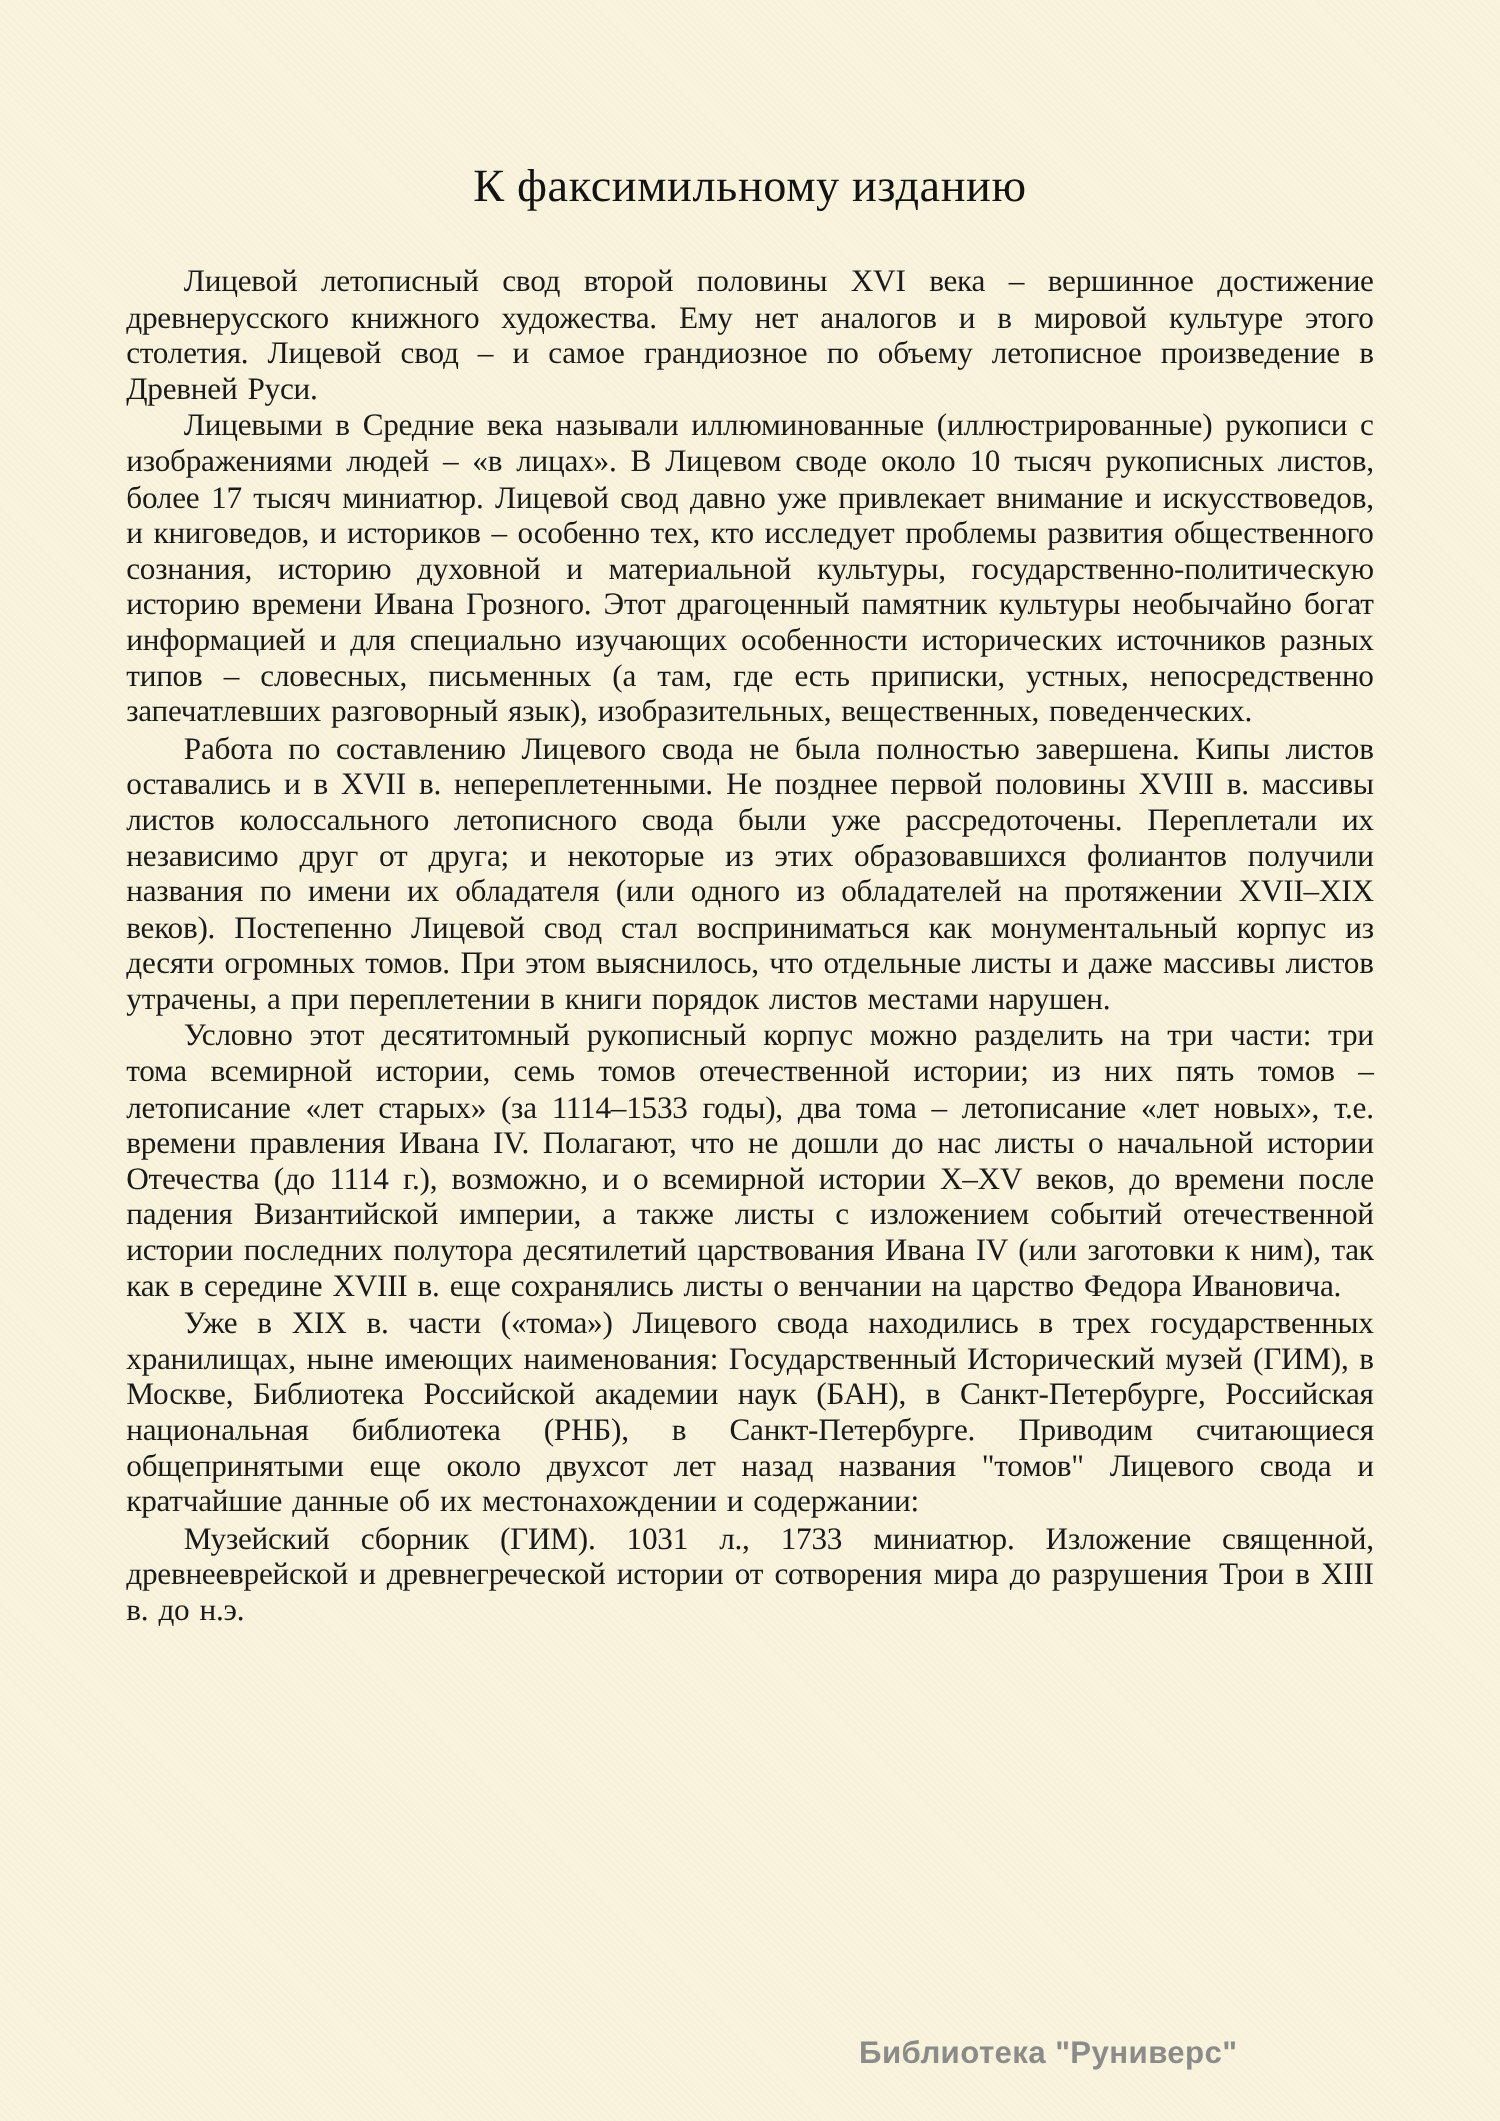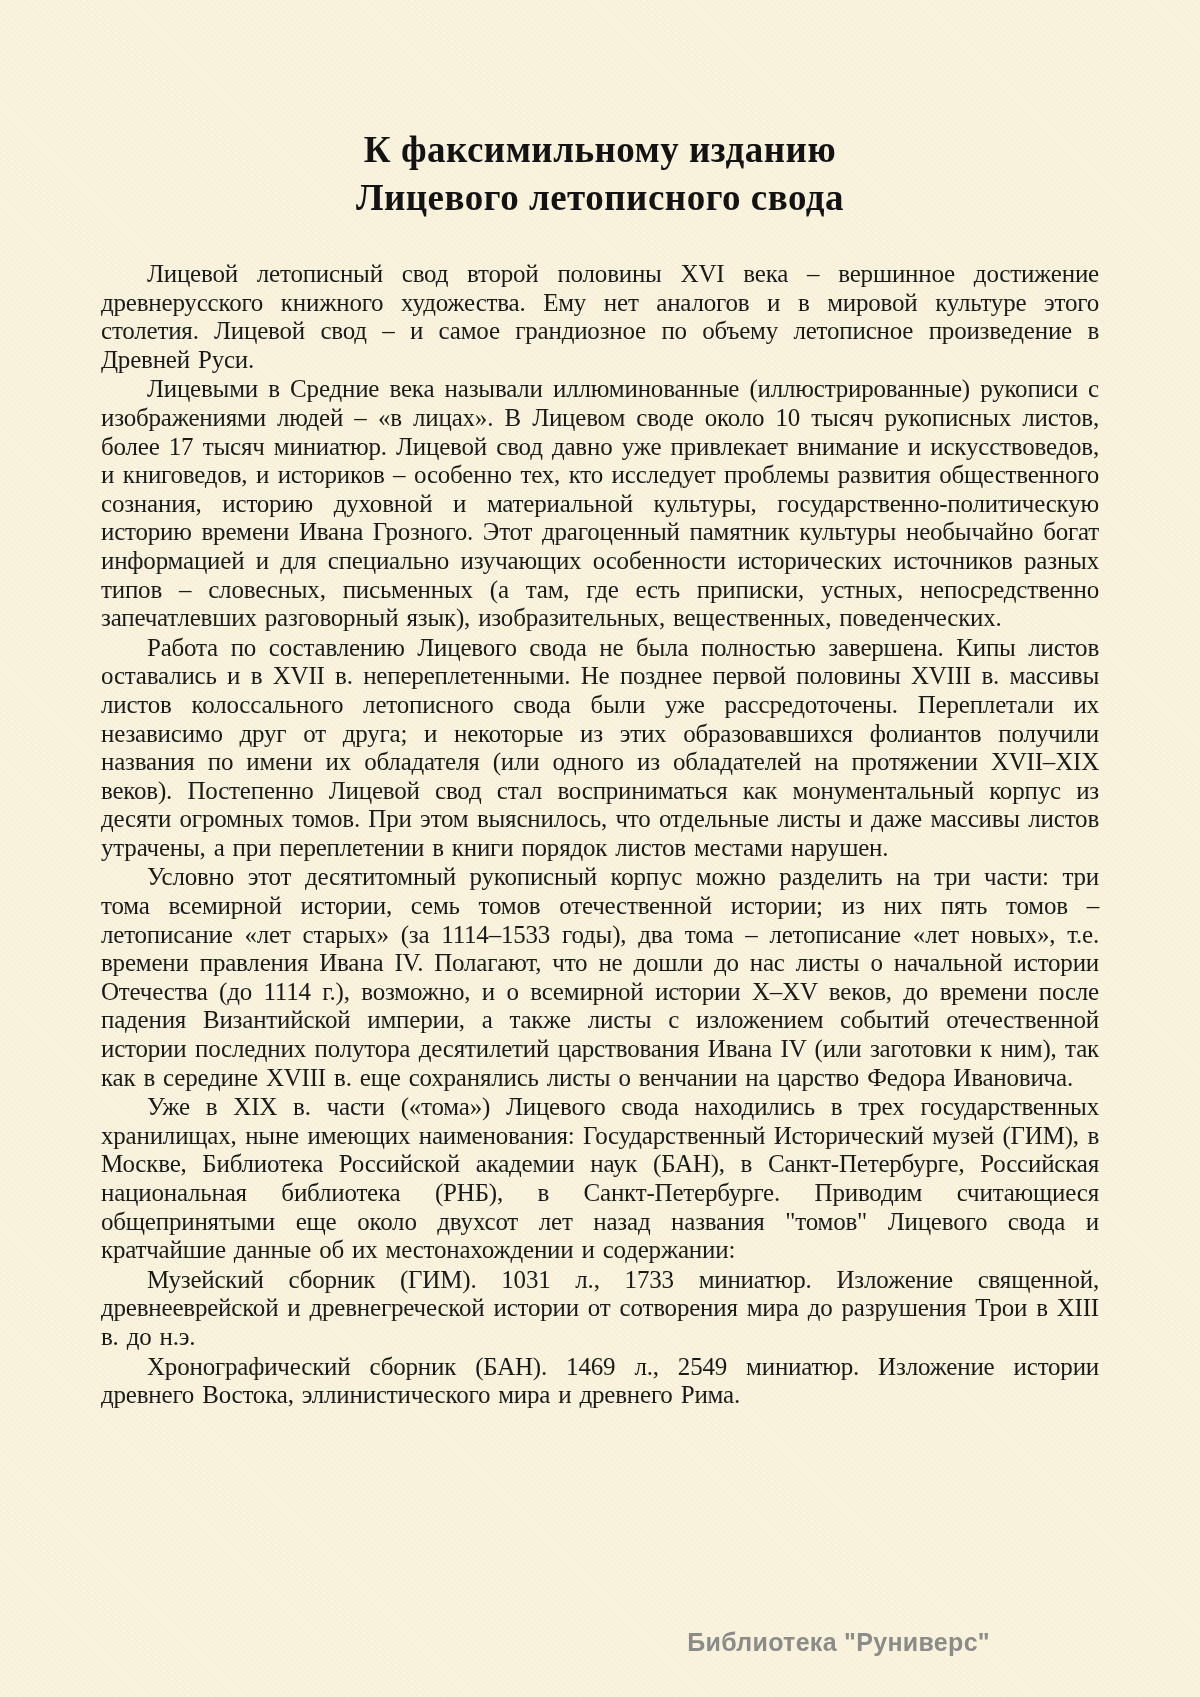--- a/index.html
+++ b/index.html
@@ -24,21 +24,21 @@
       rgba(214, 200, 160, 0.08) 0px,
       rgba(214, 200, 160, 0.08) 1px,
       transparent 1px,
       transparent 4px
     );
   }
   .title {
     margin: 126px 100px 38px 100px;
     text-align: center;
     font-size: 37px;
-    font-weight: bold;
+    font-weight: normal;
     line-height: 48px;
     letter-spacing: 0.5px;
     color: #131313;
   }
   .title-line {
     display: block;
   }
   .body-text {
     margin: 0 100px;
     width: 1000px;
@@ -66,28 +66,26 @@
     letter-spacing: 0.3px;
   }
 </style>
 </head>
 <body>
 
 <div class="page">
 
   <h1 class="title">
     <span class="title-line">К факсимильному изданию</span>
-    <span class="title-line">Лицевого летописного свода</span>
   </h1>
 
   <div class="body-text">
     <p>Лицевой летописный свод второй половины XVI века – вершинное достижение древнерусского книжного художества. Ему нет аналогов и в мировой культуре этого столетия. Лицевой свод – и самое грандиозное по объему летописное произведение в Древней Руси.</p>
     <p>Лицевыми в Средние века называли иллюминованные (иллюстрированные) рукописи с изображениями людей – «в лицах». В Лицевом своде около 10 тысяч рукописных листов, более 17 тысяч миниатюр. Лицевой свод давно уже привлекает внимание и искусствоведов, и книговедов, и историков – особенно тех, кто исследует проблемы развития общественного сознания, историю духовной и материальной культуры, государственно-политическую историю времени Ивана Грозного. Этот драгоценный памятник культуры необычайно богат информацией и для специально изучающих особенности исторических источников разных типов – словесных, письменных (а там, где есть приписки, устных, непосредственно запечатлевших разговорный язык), изобразительных, вещественных, поведенческих.</p>
     <p>Работа по составлению Лицевого свода не была полностью завершена. Кипы листов оставались и в XVII в. непереплетенными. Не позднее первой половины XVIII в. массивы листов колоссального летописного свода были уже рассредоточены. Переплетали их независимо друг от друга; и некоторые из этих образовавшихся фолиантов получили названия по имени их обладателя (или одного из обладателей на протяжении XVII–XIX веков). Постепенно Лицевой свод стал восприниматься как монументальный корпус из десяти огромных томов. При этом выяснилось, что отдельные листы и даже массивы листов утрачены, а при переплетении в книги порядок листов местами нарушен.</p>
     <p>Условно этот десятитомный рукописный корпус можно разделить на три части: три тома всемирной истории, семь томов отечественной истории; из них пять томов – летописание «лет старых» (за 1114–1533 годы), два тома – летописание «лет новых», т.е. времени правления Ивана IV. Полагают, что не дошли до нас листы о начальной истории Отечества (до 1114 г.), возможно, и о всемирной истории X–XV веков, до времени после падения Византийской империи, а также листы с изложением событий отечественной истории последних полутора десятилетий царствования Ивана IV (или заготовки к ним), так как в середине XVIII в. еще сохранялись листы о венчании на царство Федора Ивановича.</p>
     <p>Уже в XIX в. части («тома») Лицевого свода находились в трех государственных хранилищах, ныне имеющих наименования: Государственный Исторический музей (ГИМ), в Москве, Библиотека Российской академии наук (БАН), в Санкт-Петербурге, Российская национальная библиотека (РНБ), в Санкт-Петербурге. Приводим считающиеся общепринятыми еще около двухсот лет назад названия "томов" Лицевого свода и кратчайшие данные об их местонахождении и содержании:</p>
     <p>Музейский сборник (ГИМ). 1031 л., 1733 миниатюр. Изложение священной, древнееврейской и древнегреческой истории от сотворения мира до разрушения Трои в XIII в. до н.э.</p>
-    <p>Хронографический сборник (БАН). 1469 л., 2549 миниатюр. Изложение истории древнего Востока, эллинистического мира и древнего Рима.</p>
   </div>
 
   <div class="watermark">Библиотека "Руниверс"</div>
 
 </div>
 
 </body></html>

